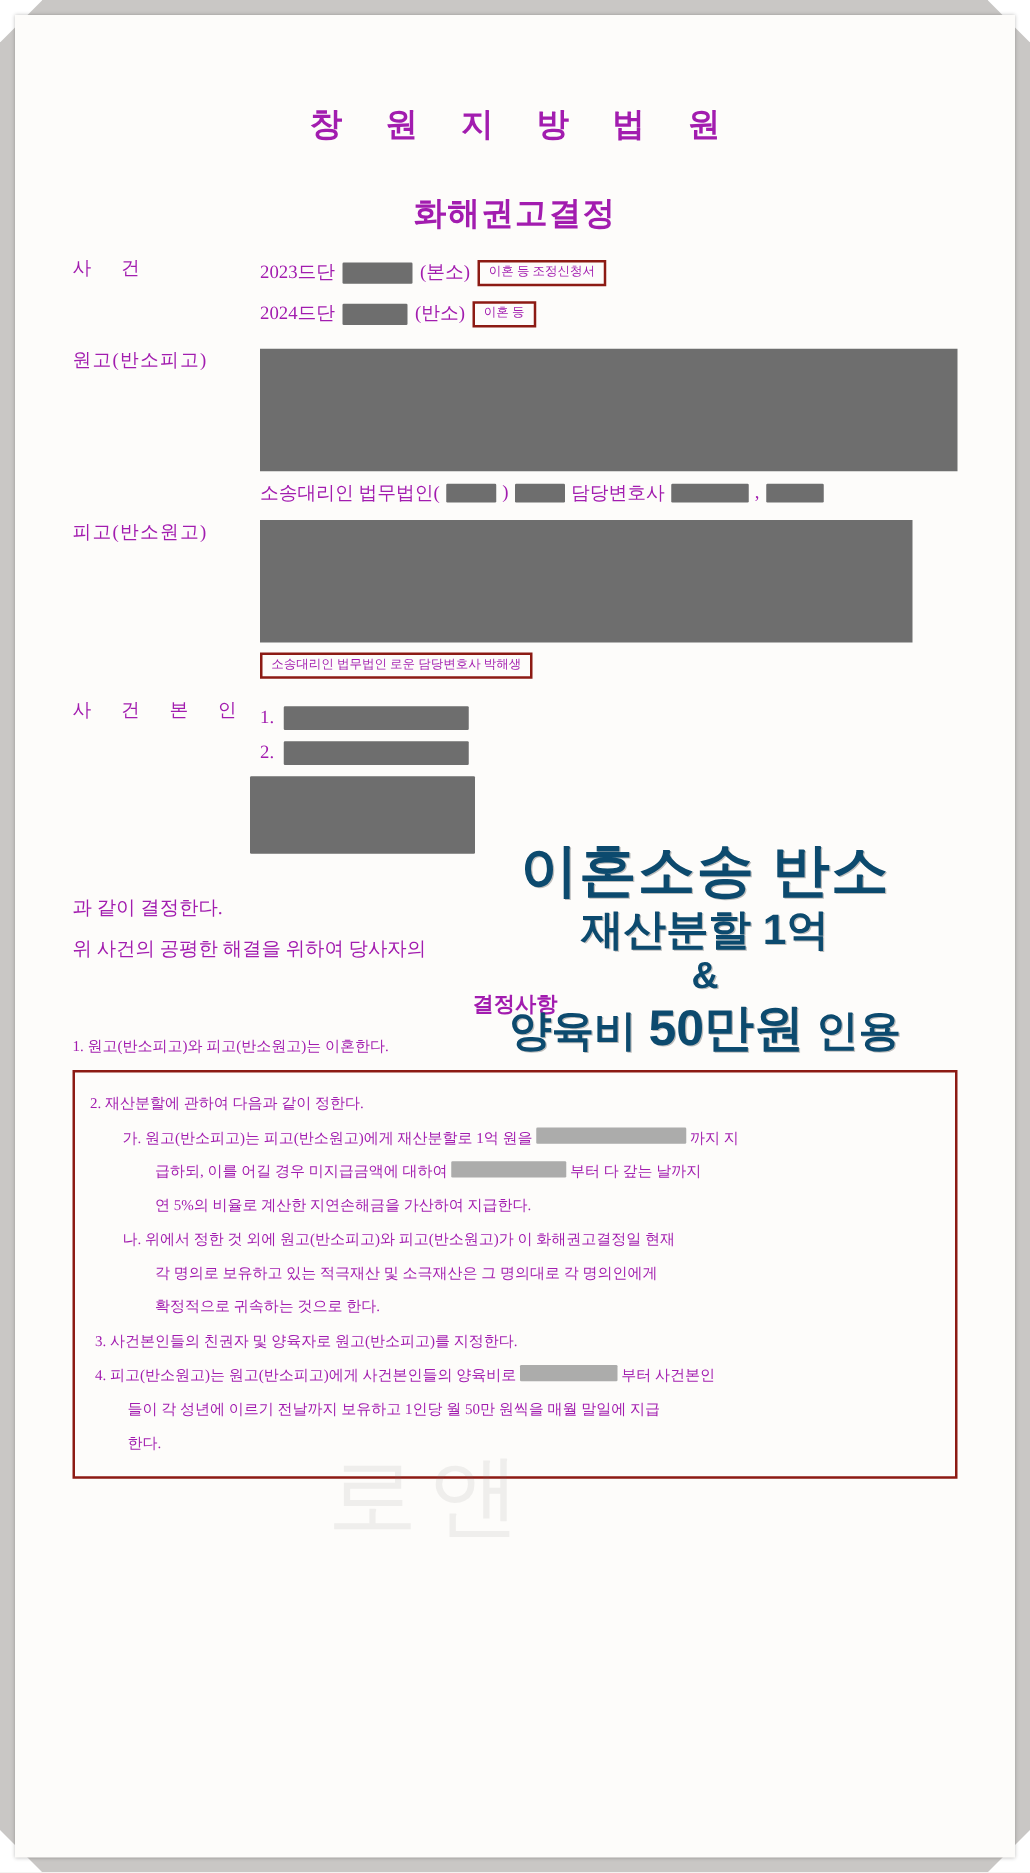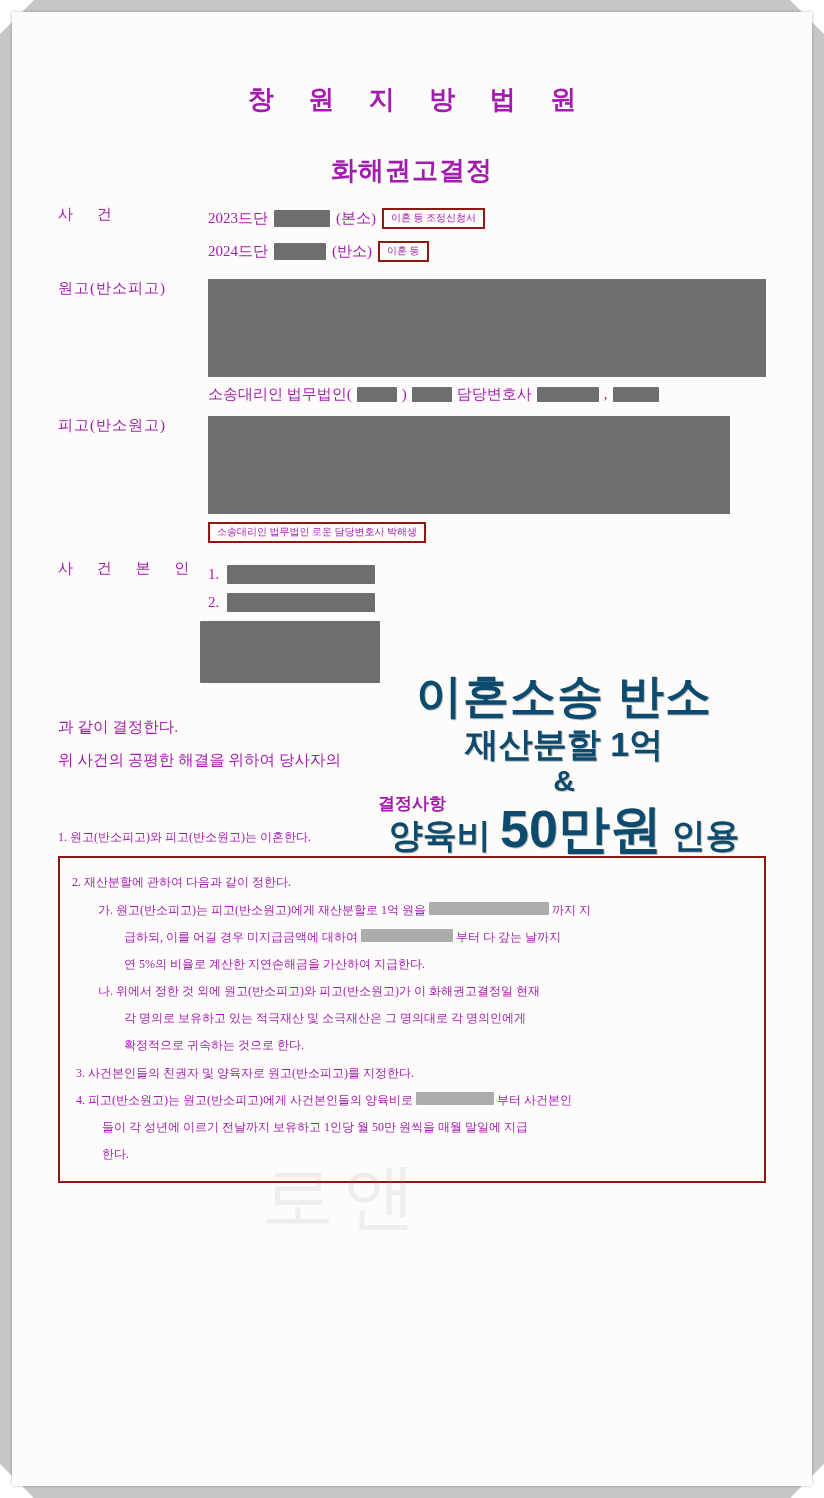--- a/index.html
+++ b/index.html
@@ -193,21 +193,21 @@
     font-size: 30px;
     line-height: 1;
     margin-top: 2px;
   }
   .ov-4 {
     font-size: 34px;
     margin-top: 4px;
     line-height: 1.15;
     white-space: nowrap;
   }
-  .ov-4 .big { font-size: 52px; }
+  .ov-4 .big { font-size: 40px; }
   .watermark {
     position: absolute;
     left: 250px;
     top: 1137px;
     font-size: 72px;
     color: rgba(120,120,120,.10);
     font-family: "Liberation Sans", sans-serif;
     letter-spacing: 10px;
     pointer-events: none;
   }

